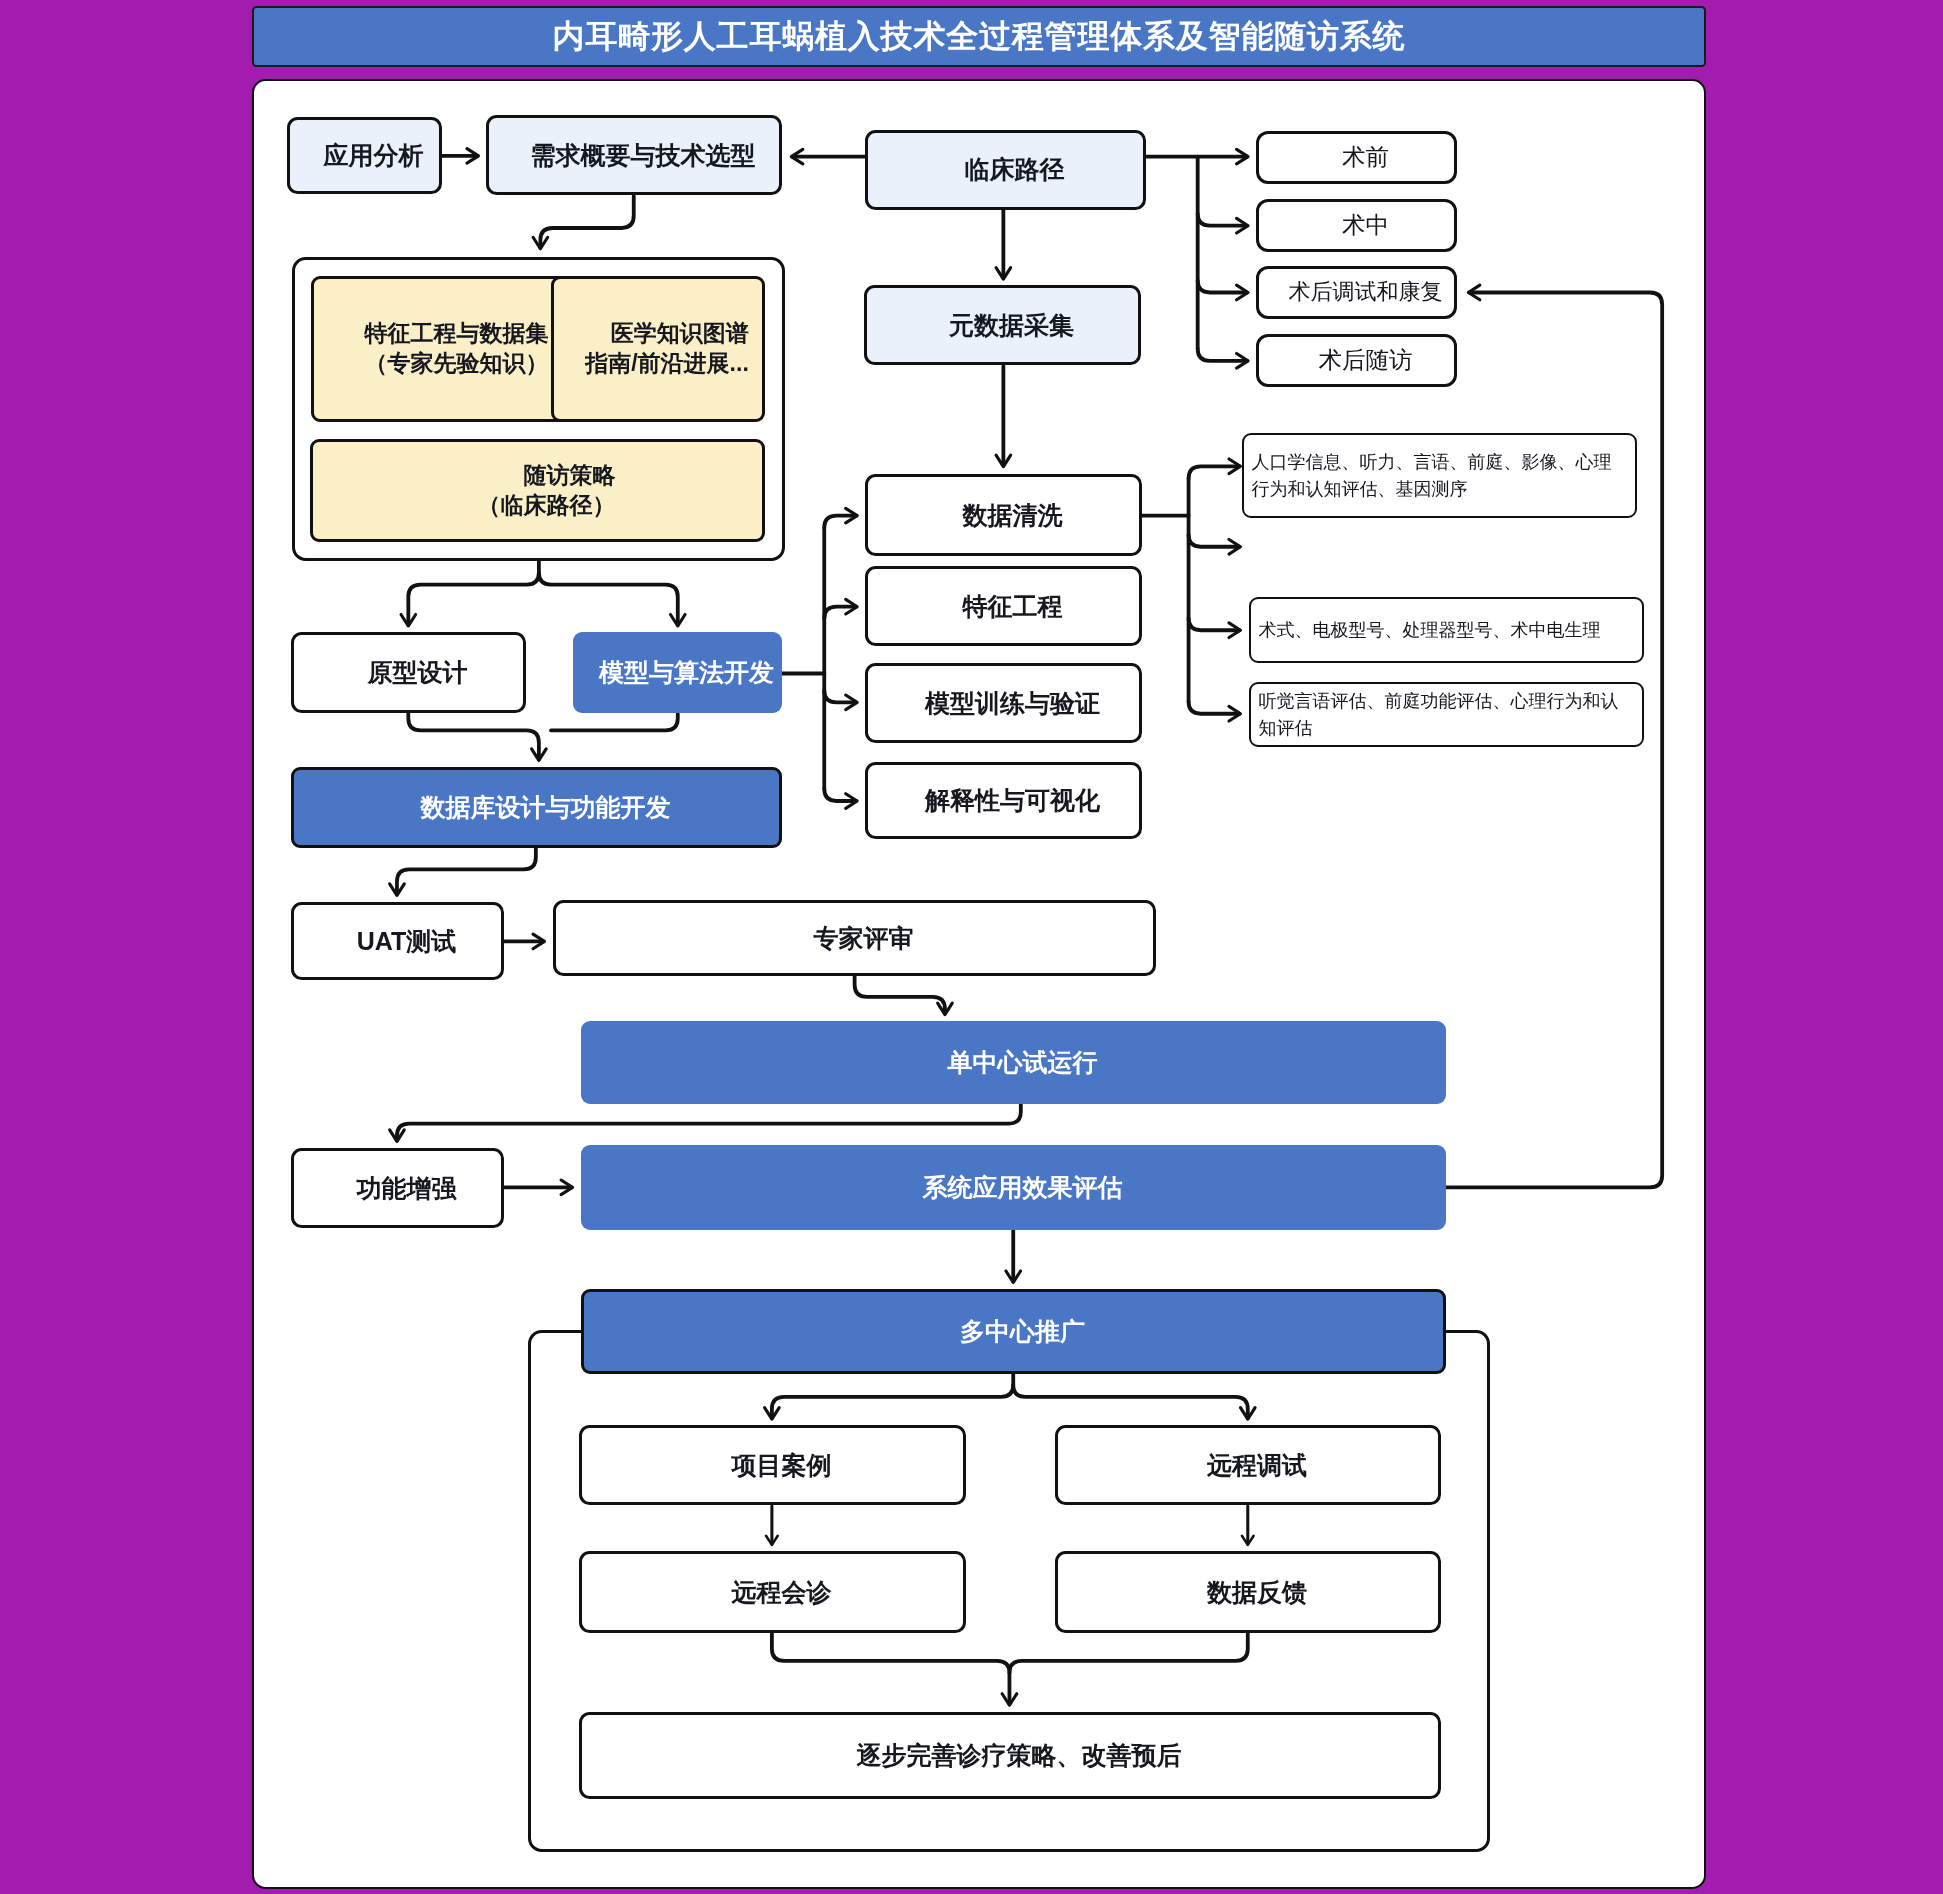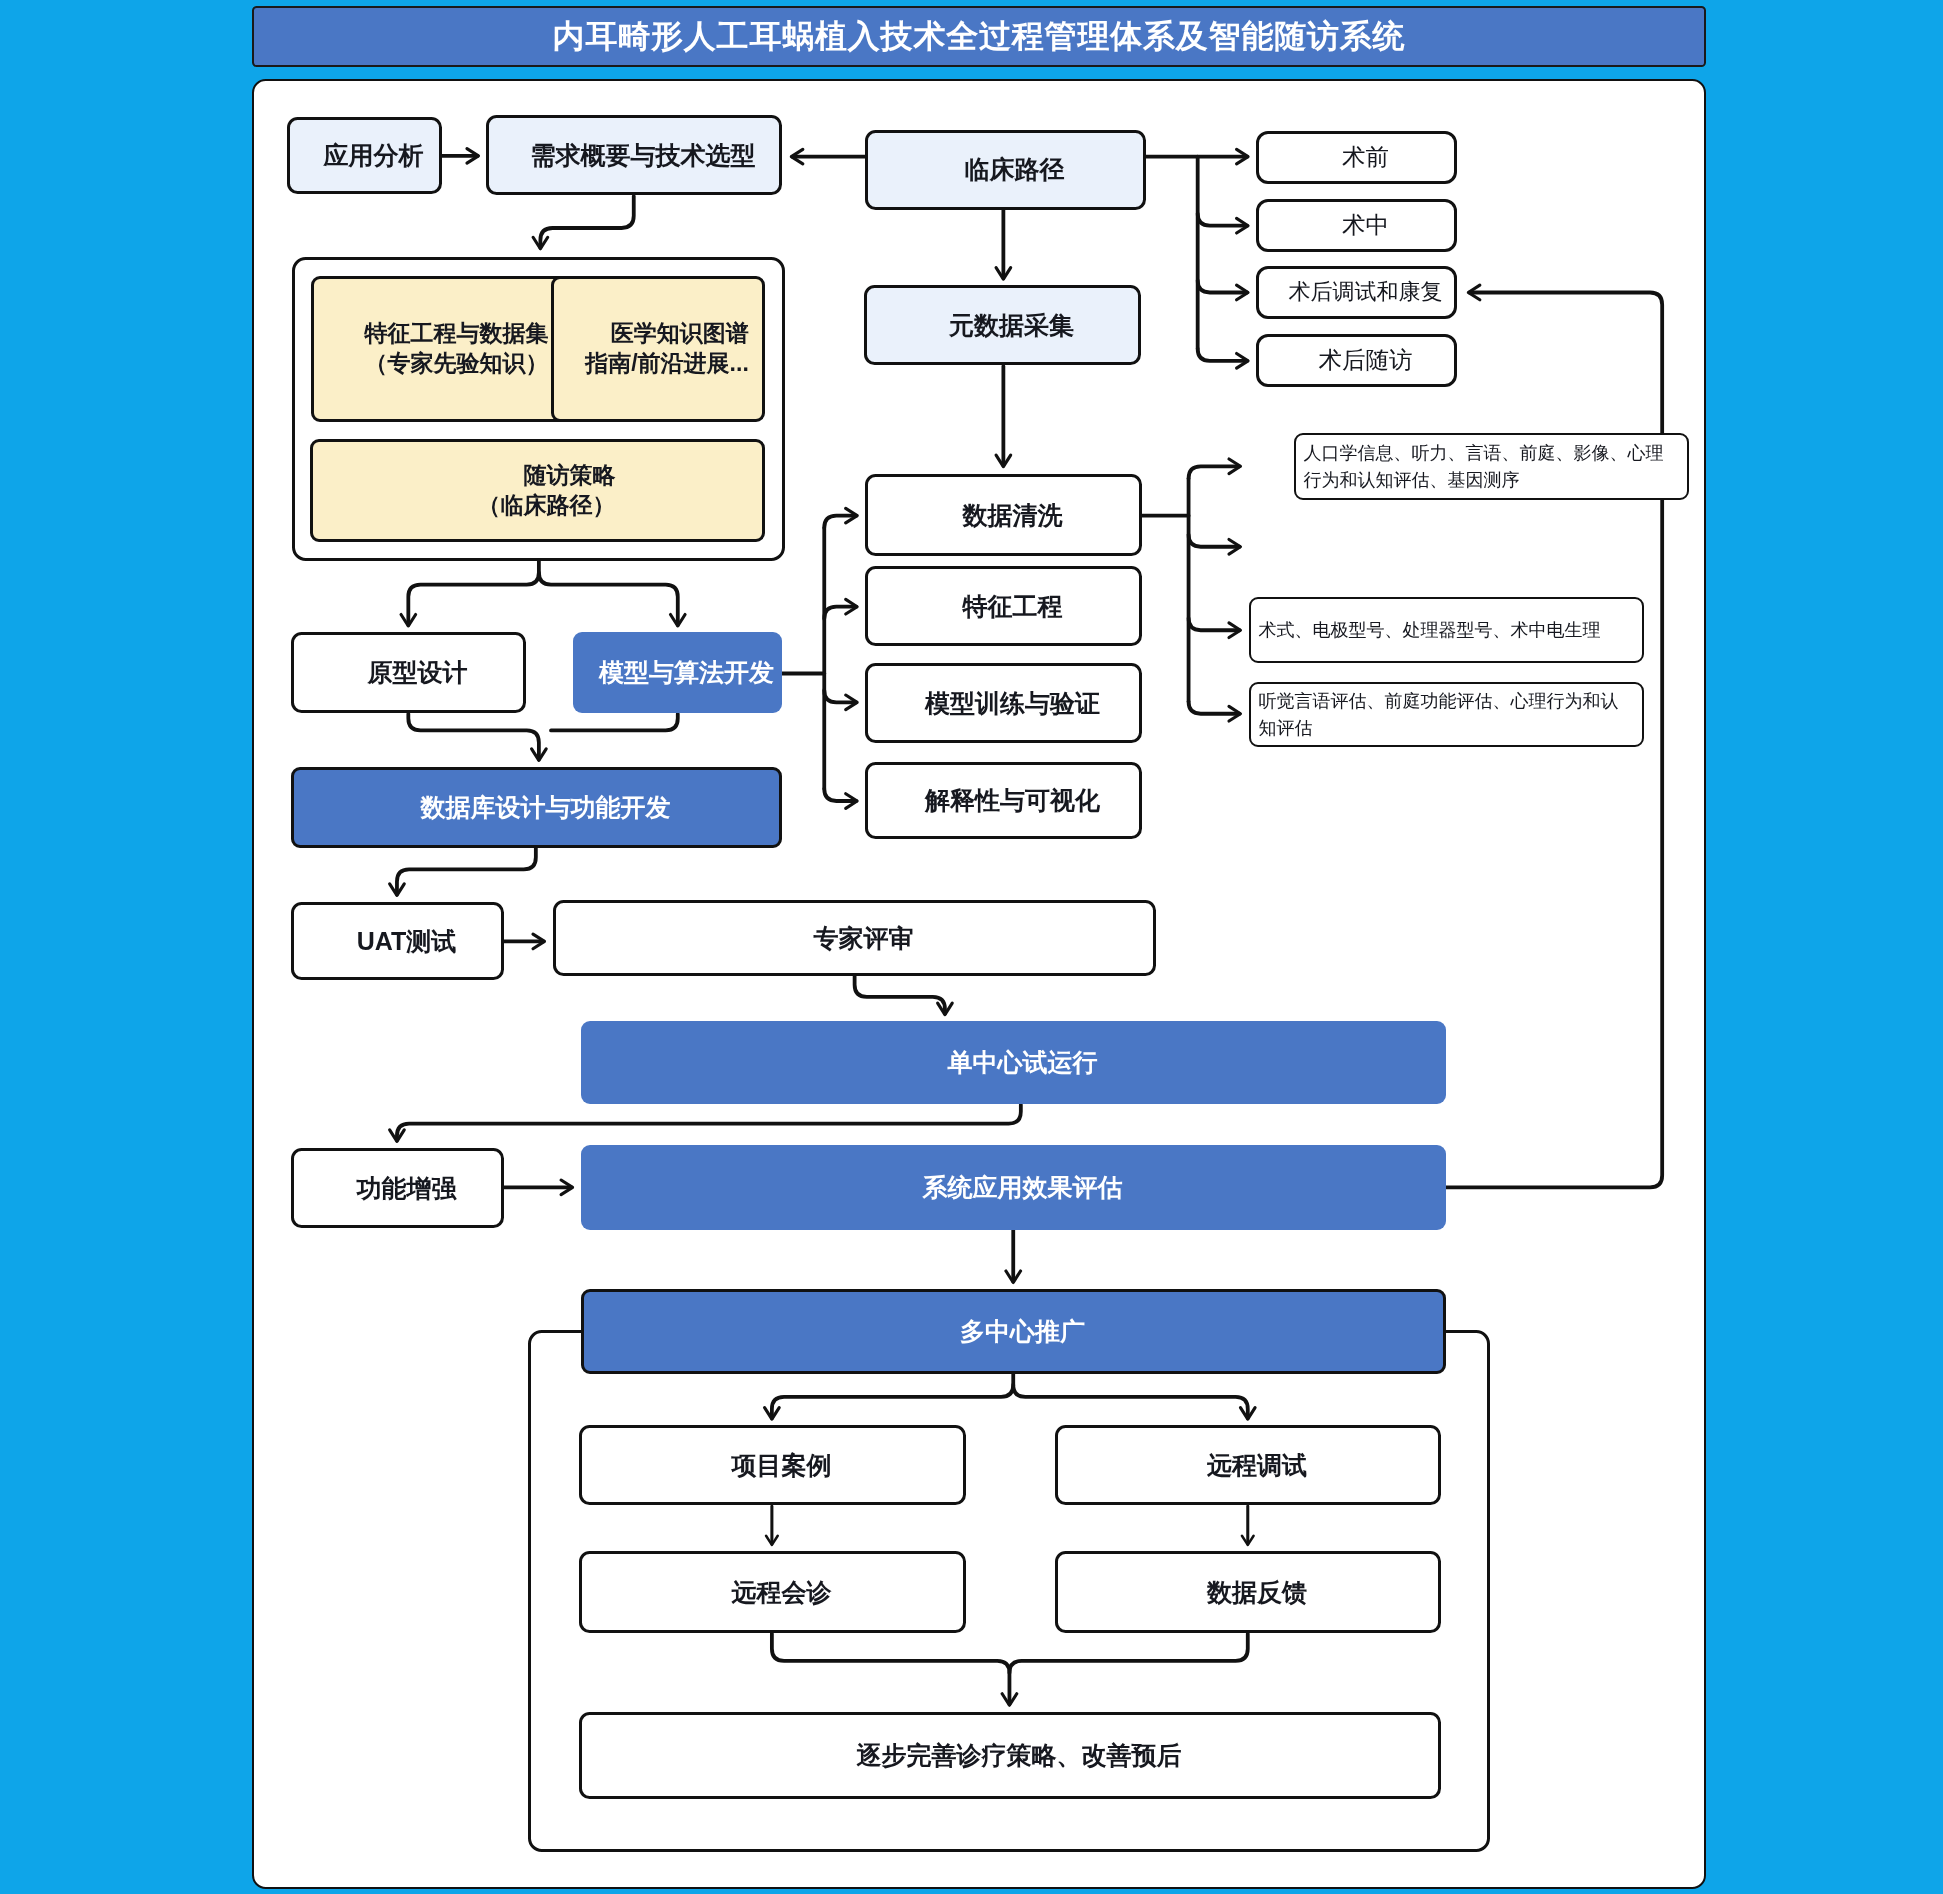--- a/index.html
+++ b/index.html
@@ -1,16 +1,16 @@
 <!DOCTYPE html>
 <html style="font-size:12px"><head>
 <meta charset="utf-8">
 <style>
   html,body{margin:0;padding:0;background:#ffffff;}
-  .canvas{position:relative;width:1943px;height:1895px;background:#0ea5e9;overflow:hidden;
+  .canvas{position:relative;width:1943px;height:1895px;background:#a21caf;overflow:hidden;
           font-family:"Liberation Sans","DejaVu Sans",sans-serif;}
   .titlebar{position:absolute;left:252px;top:6px;width:1454px;height:61px;box-sizing:border-box;
             background:#4A77C5;border:2.3px solid #1a1a1a;border-radius:4.6px;
             display:flex;align-items:center;justify-content:center;
             color:#ffffff;font-weight:700;font-size:32px;letter-spacing:0.8px;}
   .frame{position:absolute;box-sizing:border-box;border:2.3px solid #111111;border-radius:13.7px;background:#ffffff;}
   .cbox{position:absolute;box-sizing:border-box;border:3px solid #111111;border-radius:12px;background:#ffffff;}
   .box{position:absolute;box-sizing:border-box;border:3px solid #111111;border-radius:10.6px;background:#ffffff;
        display:flex;align-items:center;justify-content:center;text-align:center;
        color:#16181f;font-weight:700;font-size:25px;line-height:1.3;white-space:pre-line;padding-left:18px;}
@@ -100,21 +100,21 @@
 指南/前沿进展...</div>
   <div class="box yellow" style="left:310px;top:439px;width:455px;height:103px;">随访策略
 （临床路径）</div>
 
   <div class="box lightblue" style="left:864px;top:285px;width:277px;height:80px;">元数据采集</div>
   <div class="box" style="left:865px;top:474px;width:277px;height:82px;">数据清洗</div>
   <div class="box" style="left:865px;top:566px;width:277px;height:80px;">特征工程</div>
   <div class="box" style="left:865px;top:663px;width:277px;height:80px;">模型训练与验证</div>
   <div class="box" style="left:865px;top:762px;width:277px;height:77px;">解释性与可视化</div>
 
-  <div class="box detail" style="left:1294px;top:433px;width:395px;height:67px;">人口学信息、听力、言语、前庭、影像、心理
+  <div class="box detail" style="left:1242px;top:433px;width:395px;height:85px;">人口学信息、听力、言语、前庭、影像、心理
 行为和认知评估、基因测序</div>
   <div class="box detail" style="left:1249px;top:597px;width:395px;height:66px;">术式、电极型号、处理器型号、术中电生理</div>
   <div class="box detail" style="left:1249px;top:682px;width:395px;height:65px;">听觉言语评估、前庭功能评估、心理行为和认
 知评估</div>
 
   <div class="box" style="left:291px;top:632px;width:235px;height:81px;">原型设计</div>
   <div class="box blue" style="left:573px;top:632px;width:209px;height:81px;">模型与算法开发</div>
   <div class="box blueborder" style="left:291px;top:767px;width:491px;height:81px;">数据库设计与功能开发</div>
   <div class="box" style="left:291px;top:902px;width:213px;height:78px;">UAT测试</div>
   <div class="box" style="left:553px;top:900px;width:603px;height:76px;">专家评审</div>

